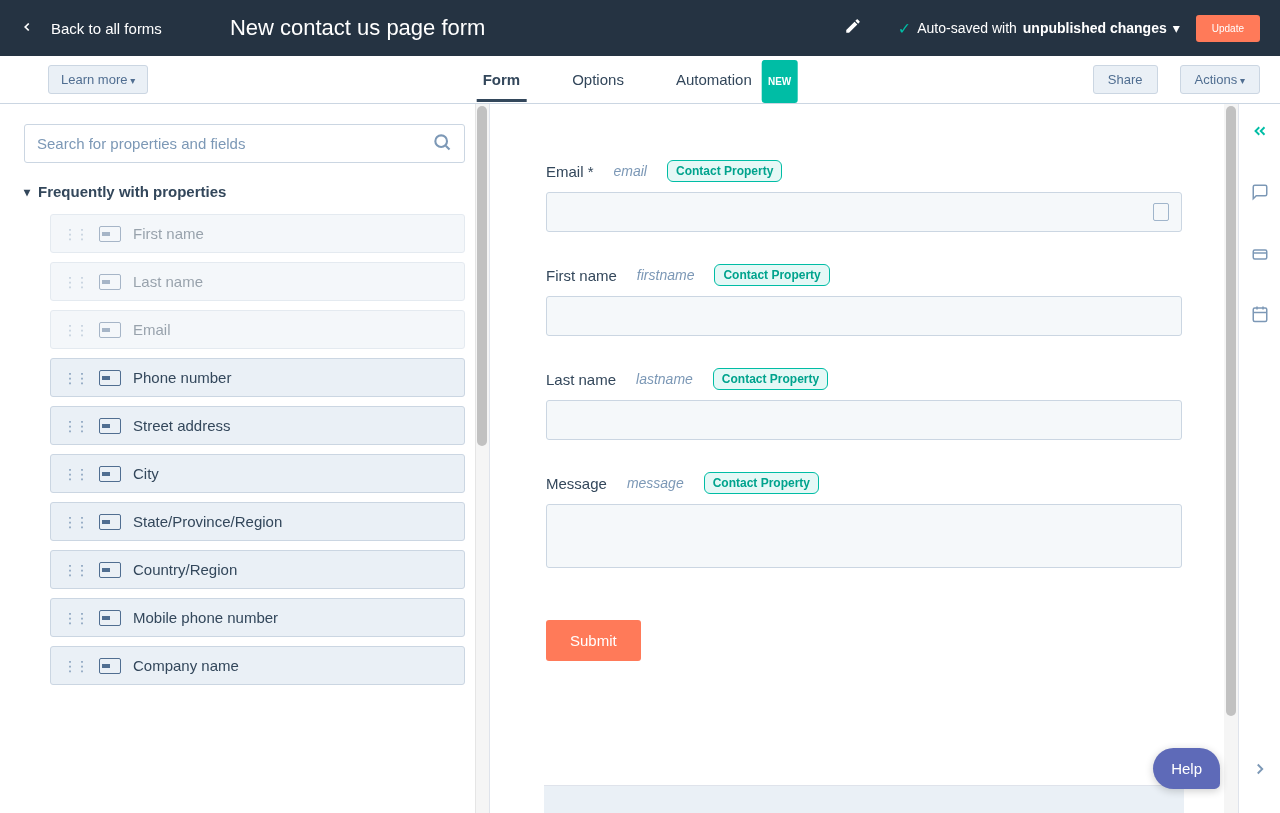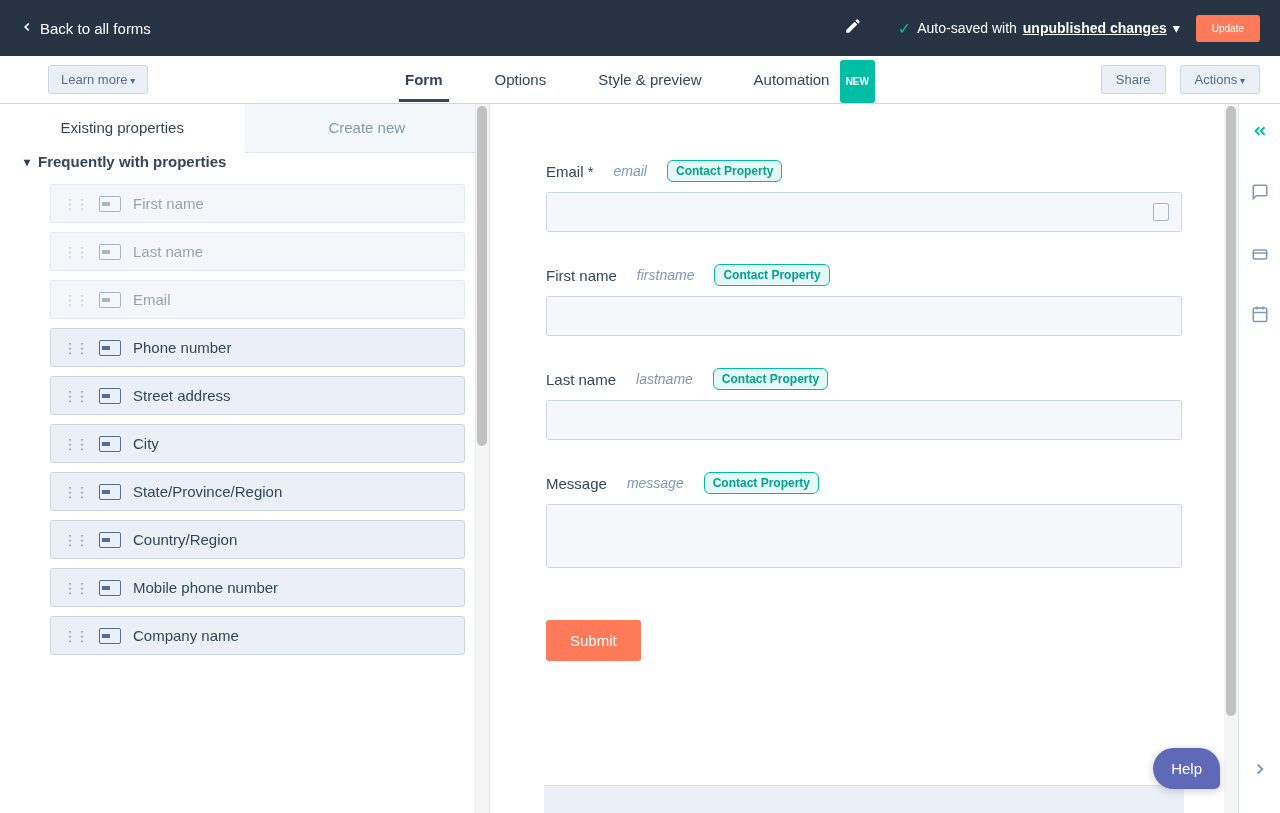--- a/index.html
+++ b/index.html
@@ -1,35 +1,35 @@
 <!DOCTYPE html>
 <html><head>
 <meta charset="utf-8">
 <style>
 * { box-sizing: border-box; margin: 0; padding: 0; font-family: -apple-system, BlinkMacSystemFont, "Segoe UI", Helvetica, Arial, sans-serif; }
 body { width: 1280px; height: 813px; overflow: hidden; background: #fff; color: #33475b; }
 .topbar { background: #253342; height: 56px; display: flex; align-items: center; padding: 0 20px; color: #fff; justify-content: space-between; }
 .topbar-left { display: flex; align-items: center; gap: 20px; }
-.back-link { display: flex; align-items: center; gap: 6px; font-size: 15px; font-weight: 500; cursor: pointer; }
+.back-link { display: flex; align-items: center; gap: 17px; font-size: 15px; font-weight: 500; cursor: pointer; }
 .form-title { font-size: 22px; font-weight: 400; margin-left: 48px; }
 .topbar-right { display: flex; align-items: center; gap: 16px; }
 .pencil { color: #fff; cursor: pointer; margin-right: 20px; }
 .autosave { display: flex; align-items: center; gap: 6px; font-size: 14px; }
 .checkmark { color: #00bda5; font-size: 16px; }
-.underline { text-decoration: underline; font-weight: 600; }
+.underline { font-weight: 600; }
 .btn-update { background: #ff7a59; color: #fff; border: none; border-radius: 3px; padding: 8px 16px; font-size: 10px; font-weight: 500; cursor: pointer; text-align: center; }
 .menubar { height: 48px; border-bottom: 1px solid #cbd6e2; display: flex; align-items: center; justify-content: space-between; padding: 0 20px; }
 .menu-left { display: flex; align-items: center; margin-left: 28px; }
 .learn-more { background: #eaf0f6; border: 1px solid #cbd6e2; color: #506e91; border-radius: 3px; padding: 6px 12px; font-size: 13px; cursor: pointer; }
 .menu-center { display: flex; gap: 40px; position: absolute; left: 50%; transform: translateX(-50%); }
 .menu-tab { font-size: 15px; color: #33475b; padding: 13px 6px; cursor: pointer; position: relative; }
 .menu-tab.active { font-weight: 600; }
 .menu-tab.active::after { content: ""; position: absolute; bottom: -1px; left: 0; right: 0; height: 3px; background: #33475b; }
 .new-badge { background: #00bda5; color: #fff; font-size: 10px; font-weight: 700; padding: 16px 6px; border-radius: 3px; margin-left: 6px; }
-.menu-right { display: flex; gap: 14px; }
+.menu-right { display: flex; gap: 22px; }
 .btn-secondary { background: #eaf0f6; border: 1px solid #cbd6e2; color: #506e91; border-radius: 3px; padding: 6px 14px; font-size: 13px; cursor: pointer; }
 .workspace { display: flex; height: calc(813px - 104px); }
 .sidebar-left { width: 490px; border-right: 1px solid #dfe3eb; display: flex; flex-direction: column; position: relative; }
 .sidebar-scrollbar { position: absolute; right: 0; top: 0; width: 14px; height: 100%; background: #f5f5f5; border-left: 1px solid #e5e5e5; }
 .sidebar-thumb { position: absolute; right: 2px; top: 2px; width: 10px; height: 340px; background: #c1c1c1; border-radius: 5px; cursor: pointer; }
 .side-tabs { display: flex; border-bottom: 1px solid #dfe3eb; }
 .side-tab { flex: 1; text-align: center; padding: 15px; font-size: 15px; color: #7c98b6; cursor: pointer; background: #f5f8fa; }
 .side-tab.active { background: #fff; color: #33475b; font-weight: 500; border-bottom: 2px solid #fff; margin-bottom: -1px; }
 .search-wrap { padding: 20px 24px; }
 .search-box { display: flex; align-items: center; border: 1px solid #cbd6e2; border-radius: 3px; padding: 0 12px; }
@@ -69,20 +69,21 @@
 <div class="topbar">
   <div class="topbar-left">
     <div class="back-link">
       <span>
         <svg width="14" height="14" viewBox="0 0 24 24" fill="none" stroke="currentColor" stroke-width="3">
             <polyline points="15 18 9 12 15 6"></polyline>
           </svg>
       </span>
       <span>Back to all forms</span>
     </div>
+    <div class="form-title">New contact us page form</div>
   </div>
   <div class="topbar-right">
     <span class="pencil">
       <svg width="18" height="18" viewBox="0 0 24 24" fill="currentColor">
           <path d="M3 17.25V21h3.75L17.81 9.94l-3.75-3.75L3 17.25zM20.71 7.04c.39-.39.39-1.02 0-1.41l-2.34-2.34c-.39-.39-1.02-.39-1.41 0l-1.83 1.83 3.75 3.75 1.83-1.83z"></path>
         </svg>
     </span>
     <div class="autosave">
       <span class="checkmark">✓</span>
       <span>Auto-saved with </span>
@@ -93,37 +94,43 @@
   </div>
 </div>
 
 <div class="menubar">
   <div class="menu-left">
     <button class="learn-more caret-small">Learn more</button>
   </div>
   <div class="menu-center">
     <div class="menu-tab active">Form</div>
     <div class="menu-tab">Options</div>
-    <div class="menu-tab">Style &amp; preview</div>
     <div class="menu-tab">
       <span>Automation</span>
       <span class="new-badge">NEW</span>
     </div>
   </div>
   <div class="menu-right">
     <button class="btn-secondary">Share</button>
     <button class="btn-secondary caret-small">Actions</button>
   </div>
 </div>
 
 <div class="workspace">
   <div class="sidebar-left">
-    <div class="side-tabs">
-      <div class="side-tab active">Existing properties</div>
-      <div class="side-tab">Create new</div>
+    <div class="search-wrap">
+      <div class="search-box">
+        <input class="search-input" placeholder="Search for properties and fields" style="">
+        <span class="search-icon">
+          <svg width="20" height="20" viewBox="0 0 24 24" fill="none" stroke="currentColor" stroke-width="2.5">
+              <circle cx="11" cy="11" r="7"></circle>
+              <line x1="21" y1="21" x2="16.5" y2="16.5"></line>
+            </svg>
+        </span>
+      </div>
     </div>
     <div class="section-header">
       <span class="caret-down">▾</span>
       <span>Frequently with properties</span>
     </div>
     <div class="prop-list" id="prop-list">
         <div class="prop-item disabled">
           <span class="drag-handle">⋮⋮</span>
           <span class="field-icon">
             <span class="field-icon-inner"></span>

